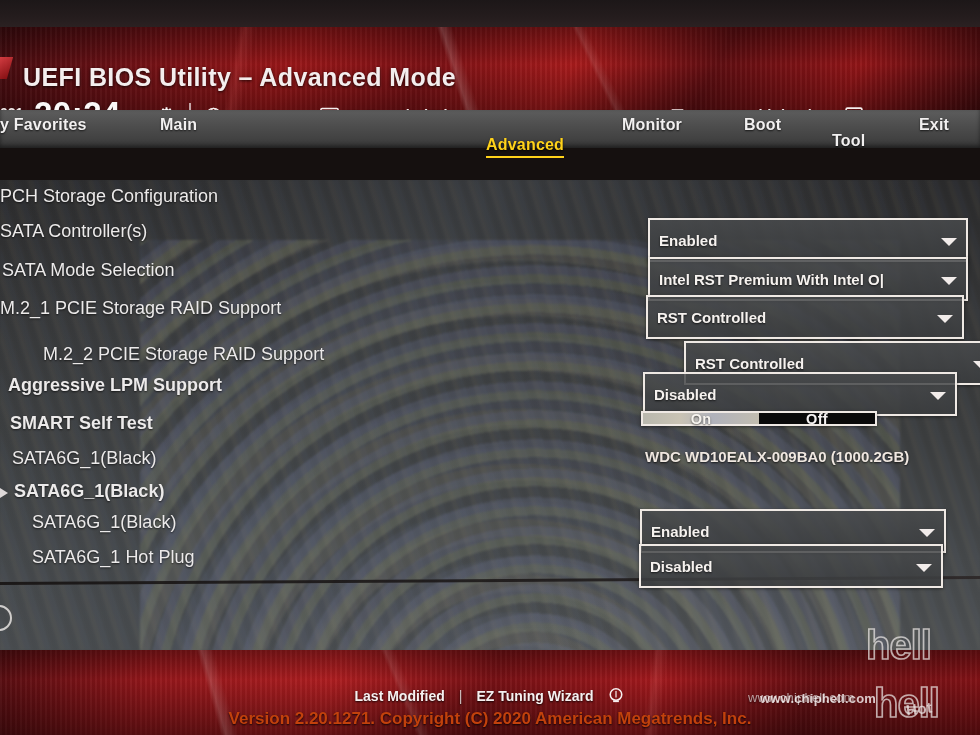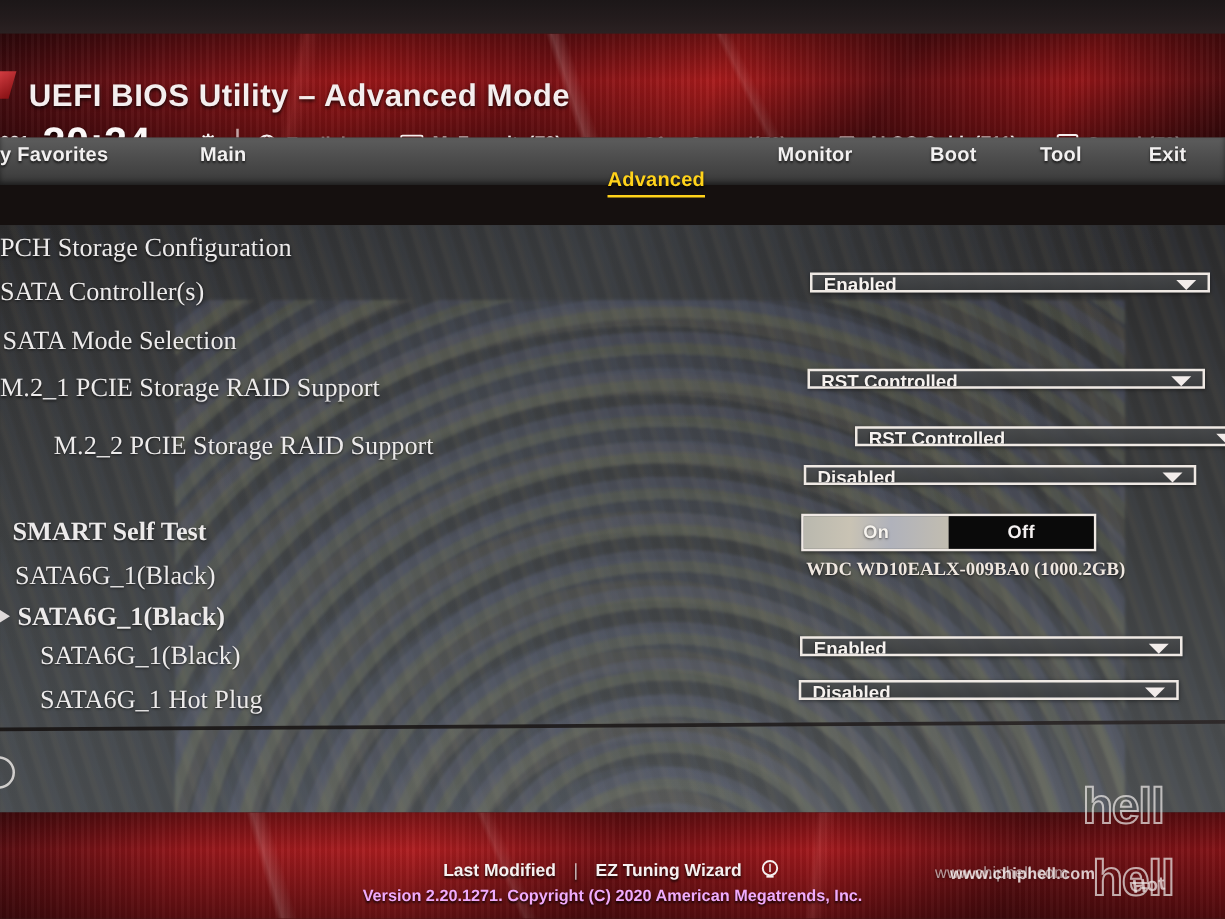--- a/index.html
+++ b/index.html
@@ -139,52 +139,52 @@
   }
   .body-shadeline{
     position:absolute; left:0; top:399px; width:980px; height:3px;
     background:linear-gradient(90deg,#14100f 0%,#1a1616 55%,#2a2424 100%);
     opacity:.85; transform:rotate(-.35deg);
   }
 
   
   .row{ position:absolute; left:0; width:980px; height:30px; }
   .label{
-    position:absolute; top:0; font-size:21px; color:#eceaea;
-    text-shadow:0 1px 2px rgba(0,0,0,.65); white-space:nowrap;font-family:Liberation Serif, serif;
+    position:absolute; top:0; font-size:18px; color:#eceaea;
+    text-shadow:0 1px 2px rgba(0,0,0,.65); white-space:nowrap;
   }
   .label.bold{ font-weight:bold; }
   .marker{
     position:absolute; left:0px; top:7px;
     width:0; height:0; border-left:8px solid #ded9d9;
     border-top:5.5px solid transparent; border-bottom:5.5px solid transparent;
   }
 
   
   .dd{
-    position:absolute; height:16px;
+    position:absolute; height:44px;
     background:linear-gradient(180deg,rgba(72,74,76,.85),rgba(58,60,62,.85));
     border:2px solid #efe9e4;
-    display:flex; cursor:pointer;
+    display:flex; align-items:center; cursor:pointer;
     box-shadow:0 1px 3px rgba(0,0,0,.45);
   }
   .dd-val{
     font-size:15px; font-weight:bold; color:#f6f2ef;
     padding-left:9px; white-space:nowrap; overflow:hidden;
     text-shadow:0 1px 2px rgba(0,0,0,.7);
   }
   .dd-arrow{
     position:absolute; right:9px; top:50%; margin-top:-2px;
     width:0; height:0; border-left:8px solid transparent;
     border-right:8px solid transparent; border-top:8px solid #f2ecea;
   }
 
   
   .toggle{
-    position:absolute; height:30px; display:flex;
+    position:absolute; height:15px; display:flex;
     border:2px solid #efe9e4; cursor:pointer; box-shadow:0 1px 3px rgba(0,0,0,.45);
   }
   .tg{
     display:flex; align-items:center; justify-content:center;
     font-size:14.5px; font-weight:bold; letter-spacing:.3px;
   }
   .tg.on{
     width:50%;
     background:linear-gradient(92deg,#b9b8ae 0%,#c9c3b4 32%,#b0b2bb 60%,#c2bdb0 100%);
     color:#f7f4ef; text-shadow:0 1px 2px rgba(0,0,0,.6);
@@ -222,21 +222,21 @@
   }
   .f-line1{
     position:absolute; top:37px; left:0; width:980px;
     display:flex; align-items:center; justify-content:center; gap:14px;
     font-size:14px; font-weight:bold; color:#f6f0f0;
     text-shadow:0 1px 2px rgba(0,0,0,.8);
   }
   .f-sep{ color:rgba(255,255,255,.7); font-weight:normal; }
   .f-line2{
     position:absolute; top:709px; left:0; width:980px; text-align:center;
-    font-size:13px; font-weight:bold; color:#f0abfc;
+    font-size:17px; font-weight:bold; color:#c2410c;
     text-shadow:0 1px 2px rgba(0,0,0,.85);
   }
   .bulb{ display:inline-flex; }
 
   
   .wm-url{
     position:absolute; left:748px; top:690px;
     font-size:13px; color:rgba(245,240,240,.62);
     letter-spacing:.2px; white-space:nowrap;
     text-shadow:0 1px 2px rgba(0,0,0,.5);
@@ -333,21 +333,21 @@
       </div>
     </div>
   </div>
 
   <div class="tabbar">
     <div class="tab" style="left:0px;">y Favorites</div>
     <div class="tab" style="left:160px;">Main</div>
     <div class="tab active" style="left:486px;">Advanced</div>
     <div class="tab" style="left:622px;">Monitor</div>
     <div class="tab" style="left:744px;">Boot</div>
-    <div class="tab" style="left:832px;">Tool</div>
+    <div class="tab" style="left:832px;margin-top:16px;">Tool</div>
     <div class="tab" style="left:919px;">Exit</div>
   </div>
 
 
   <div class="body">
     <div class="moire"></div>
     <div class="moire2"></div>
     <div class="body-shadeline"></div>
 
     <div class="row" style="top:6px;">
@@ -357,56 +357,61 @@
     <div class="row" style="top:41px;">
       <div class="label" style="left:0px;">SATA Controller(s)</div>
       <div class="dd" style="left:648px; top:-3px; width:320px;">
         <span class="dd-val">Enabled</span>
         <span class="dd-arrow"></span>
       </div>
     </div>
 
     <div class="row" style="top:80px;">
       <div class="label" style="left:2px;">SATA Mode Selection</div>
+      <div class="dd" style="left:648px; top:-3px; width:320px;">
+        <span class="dd-val" style="max-width:272px;">Intel RST Premium With Intel O|</span>
+        <span class="dd-arrow"></span>
+      </div>
     </div>
 
     <div class="row" style="top:118px;">
       <div class="label" style="left:0px;">M.2_1 PCIE Storage RAID Support</div>
       <div class="dd" style="left:646px; top:-3px; width:318px;">
         <span class="dd-val">RST Controlled</span>
         <span class="dd-arrow"></span>
       </div>
     </div>
 
     <div class="row" style="top:164px;margin-left:39px;">
       <div class="label" style="left:4px;">M.2_2 PCIE Storage RAID Support</div>
       <div class="dd" style="left:645px; top:-3px; width:316px;">
         <span class="dd-val">RST Controlled</span>
         <span class="dd-arrow"></span>
       </div>
     </div>
 
     <div class="row" style="top:195px;">
+      <div class="label bold" style="left:8px;">Aggressive LPM Support</div>
       <div class="dd" style="left:643px; top:-3px; width:314px;">
         <span class="dd-val">Disabled</span>
         <span class="dd-arrow"></span>
       </div>
     </div>
 
     <div class="row" style="top:233px;">
       <div class="label bold" style="left:10px;">SMART Self Test</div>
       <div class="toggle" style="left:641px; top:-2px; width:236px;">
         <div class="tg on">On</div>
         <div class="tg off">Off</div>
       </div>
     </div>
 
     <div class="row" style="top:268px;">
       <div class="label" style="left:12px;">SATA6G_1(Black)</div>
-      <div class="driveinfo" style="left:645px; top:0px;font-family:Liberation Serif, serif;">WDC WD10EALX-009BA0 (1000.2GB)</div>
+      <div class="driveinfo" style="left:645px; top:0px;">WDC WD10EALX-009BA0 (1000.2GB)</div>
     </div>
 
     <div class="row" style="top:301px;">
       <div class="marker"></div>
       <div class="label bold" style="left:14px;">SATA6G_1(Black)</div>
     </div>
 
     <div class="row" style="top:332px;">
       <div class="label" style="left:32px;">SATA6G_1(Black)</div>
       <div class="dd" style="left:640px; top:-3px; width:306px;">

